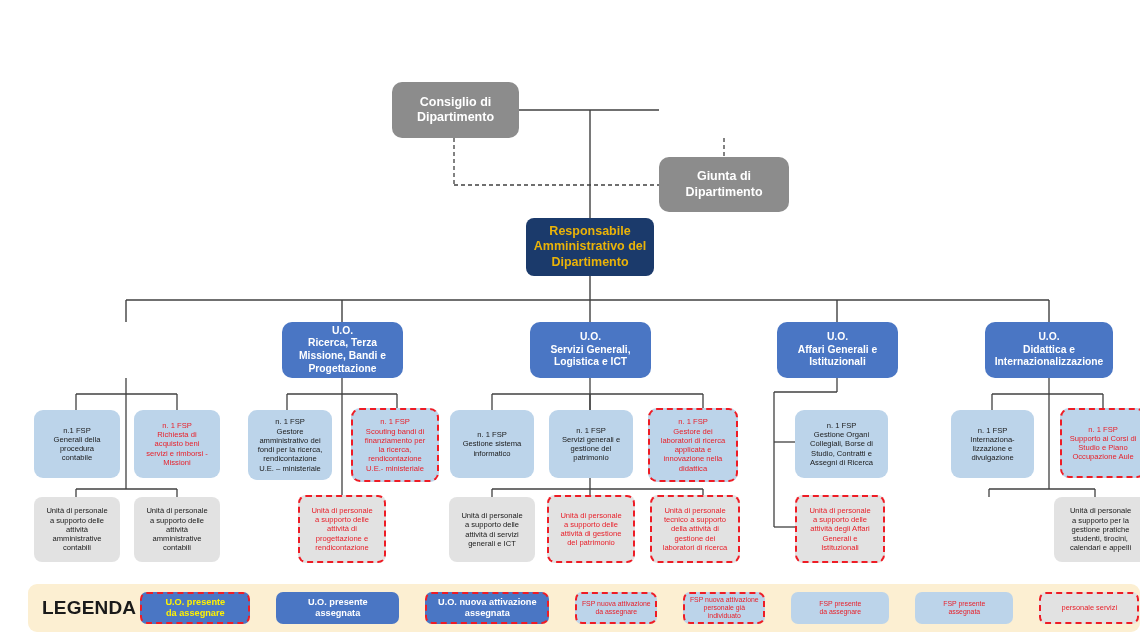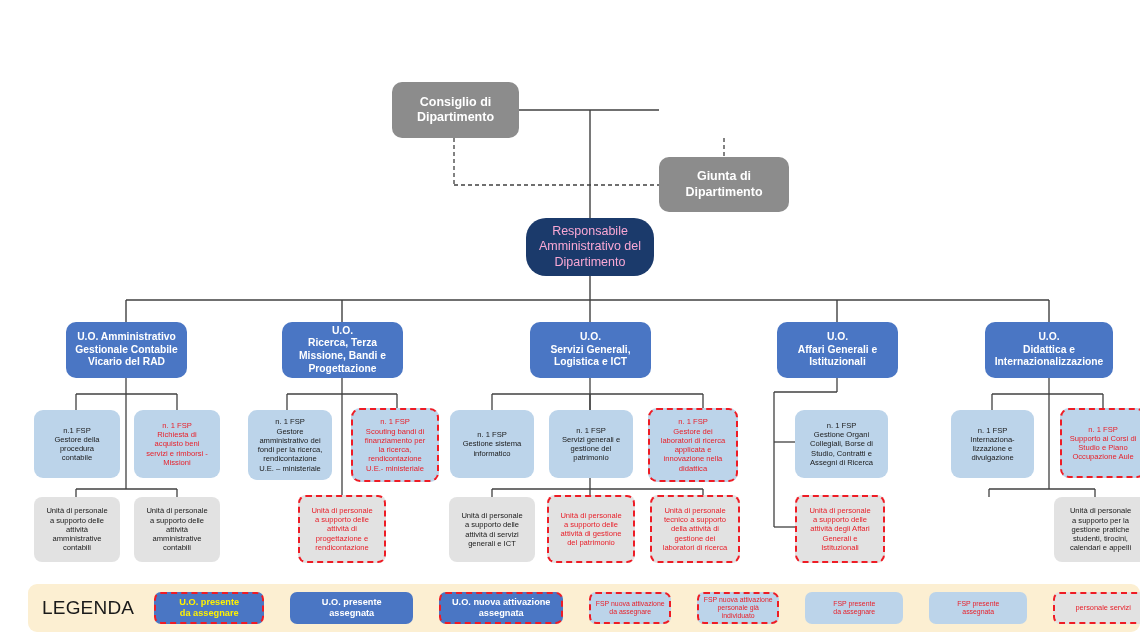--- a/index.html
+++ b/index.html
@@ -20,40 +20,40 @@
     text-align:center;
     border-radius:8px;
     line-height:1.22;
     padding:3px 4px;
   }
   .node span{display:block;width:100%;white-space:pre-line;}
 
   
   .v-grey{background:#8c8c8c;color:#ffffff;font-weight:bold;font-size:12.5px;border-radius:10px;}
   .v-red{background:#cc0000;color:#ffffff;font-weight:bold;font-size:12.5px;border-radius:8px;}
-  .v-navy{background:#1b3a6b;color:#f9a8d4;font-weight:normal;font-size:12.5px;border-radius:20px;}
+  .v-navy{background:#1b3a6b;color:#eab308;font-weight:bold;font-size:12.5px;border-radius:8px;}
   .v-uo{background:#4a76c4;color:#ffffff;font-weight:bold;font-size:10.3px;border-radius:10px;}
   .v-fsp{background:#bcd4ea;color:#1a1a1a;font-size:7.6px;border-radius:9px;}
   .v-fsp-red{background:#bcd4ea;color:#e8202a;font-size:7.6px;border-radius:9px;}
   .v-unit{background:#e2e2e2;color:#1a1a1a;font-size:7.6px;border-radius:8px;}
   .v-unit-red{background:#e2e2e2;color:#e8202a;font-size:7.6px;border-radius:8px;}
 
   .dash{
     border:2.6px dashed #ee1c25;
   }
 
   
   #legend{
     position:absolute;left:14px;top:584px;width:1112px;height:48px;
     background:#fcefd2;border-radius:9px;
     display:flex;align-items:center;
   }
   #legend-title{
-    font-size:19px;font-weight:normal;color:#1a1a1a;
-    margin-left:14px;margin-right:20px;letter-spacing:.2px;
+    font-size:19px;font-weight:bold;color:#1a1a1a;
+    margin-left:14px;margin-right:4px;letter-spacing:.2px;
     white-space:nowrap;
   }
   .lg{
     box-sizing:border-box;
     height:32px;border-radius:7px;
     display:flex;align-items:center;justify-content:center;
     text-align:center;line-height:1.15;
     margin-right:26px;
     padding:1px 3px;
   }
@@ -150,25 +150,20 @@
     <span>Giunta di
 Dipartimento</span>
   </div>
 
   <div class="node v-navy" style="left:512px;top:218px;width:128px;height:58px;">
     <span>Responsabile
 Amministrativo del
 Dipartimento</span>
   </div>
 
-  <div class="node v-uo" style="left:52px;top:322px;width:121px;height:56px;">
-    <span>U.O. Amministrativo
-Gestionale Contabile
-Vicario del RAD</span>
-  </div>
 
   <div class="node v-uo" style="left:268px;top:322px;width:121px;height:56px;">
     <span>U.O.
 Ricerca, Terza
 Missione, Bandi e
 Progettazione</span>
   </div>
 
   <div class="node v-uo" style="left:516px;top:322px;width:121px;height:56px;">
     <span>U.O.
@@ -183,21 +178,21 @@
   </div>
 
   <div class="node v-uo" style="left:971px;top:322px;width:128px;height:56px;">
     <span>U.O.
 Didattica e
 Internazionalizzazione</span>
   </div>
 
   <div class="node v-fsp" style="left:20px;top:410px;width:86px;height:68px;">
     <span>n.1 FSP
-Gestore della
+Generali della
 procedura
 contabile</span>
   </div>
 
   <div class="node v-fsp-red" style="left:120px;top:410px;width:86px;height:68px;">
     <span>n. 1 FSP
 Richiesta di
 acquisto beni
 servizi e rimborsi -
 Missioni</span>

